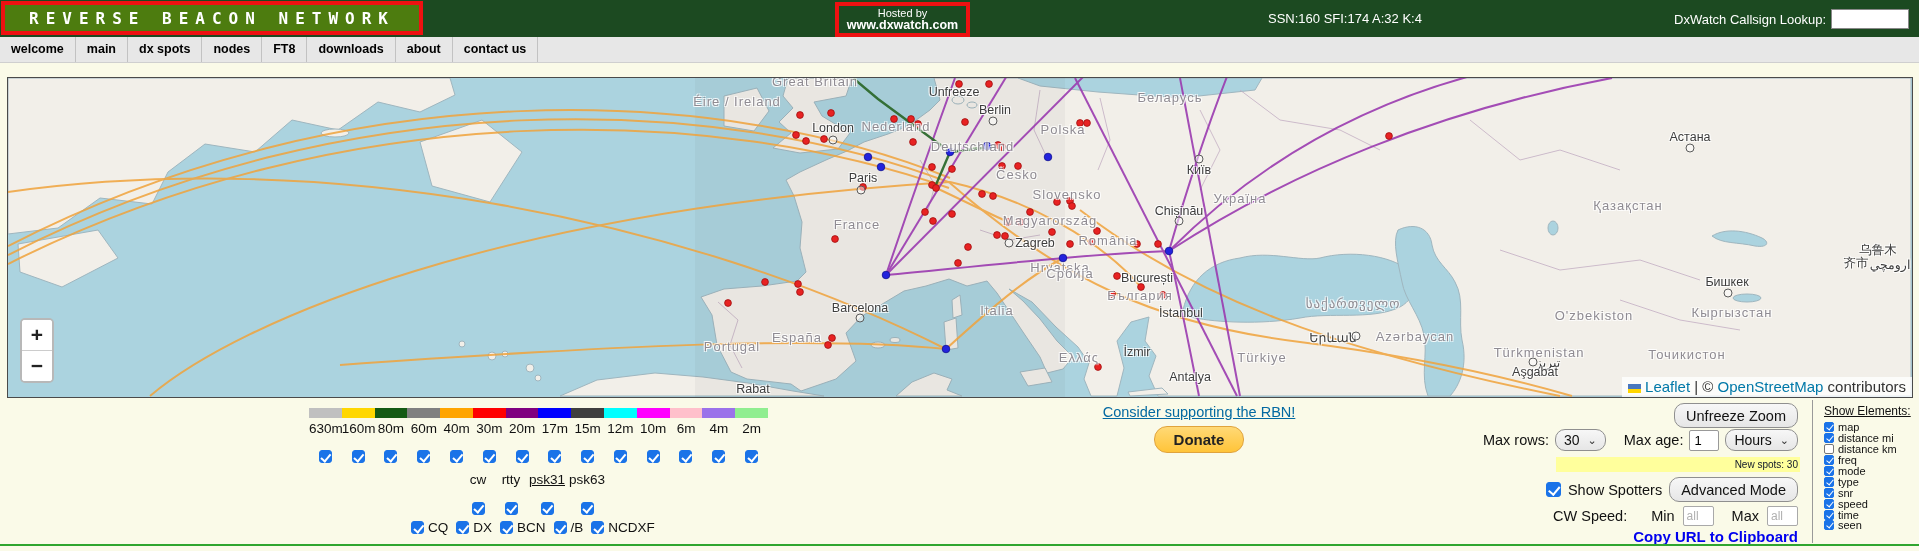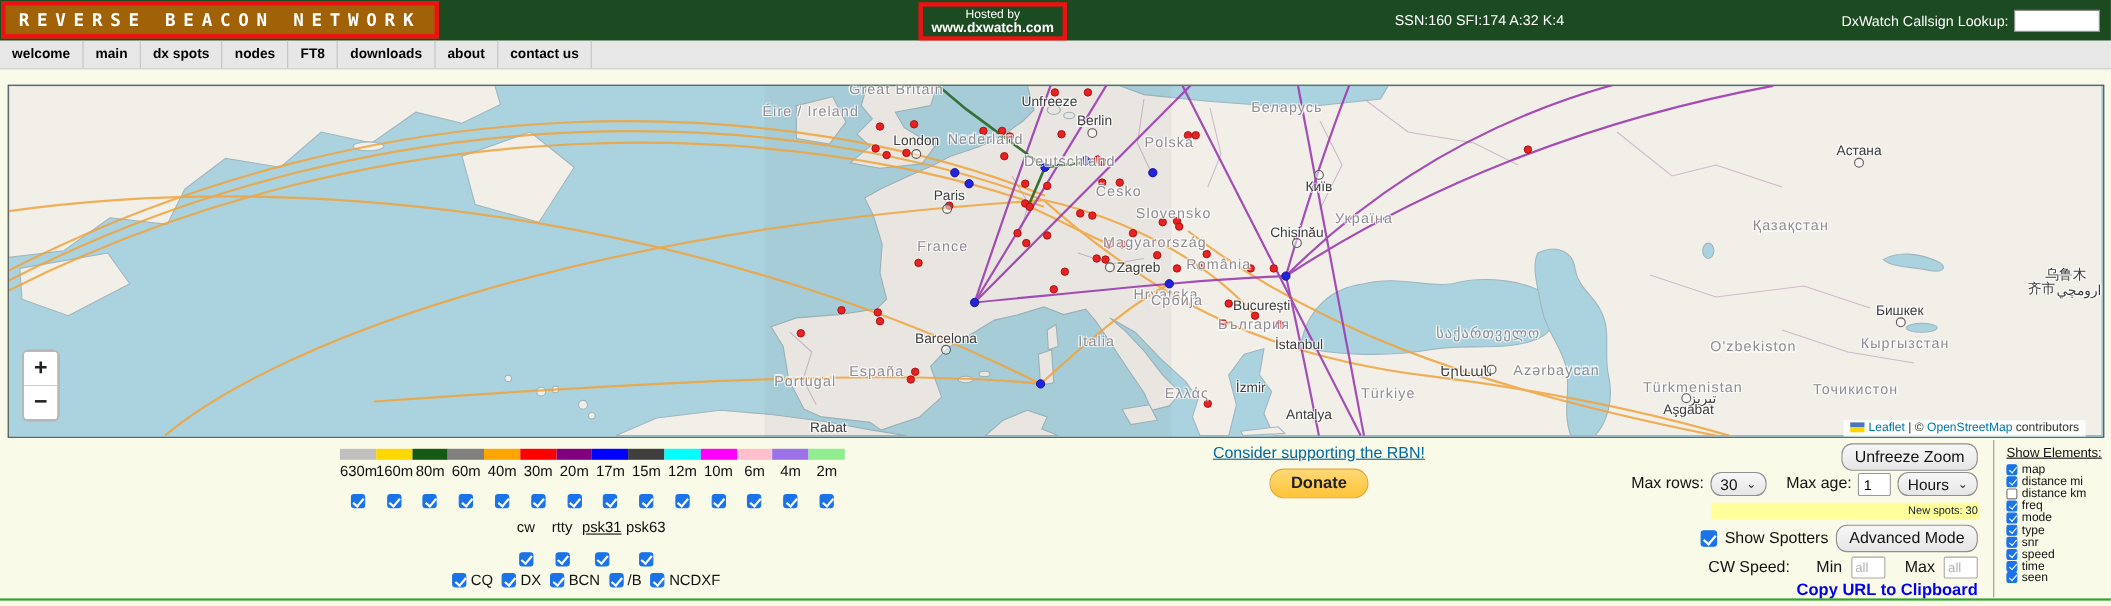--- a/index.html
+++ b/index.html
@@ -1,21 +1,21 @@
 <!DOCTYPE html>
 <html><head>
 <meta charset="utf-8">
 <style>
   html,body{margin:0;padding:0;}
   body{font-family:"Liberation Sans", sans-serif; background:#fafae8;}
   .page{position:relative;width:1919px;height:551px;overflow:hidden;background:#fafae8;}
 
   
   .header{position:absolute;left:0;top:0;width:1919px;height:37px;background:#1c4a21;}
-  .logo-box{position:absolute;left:1px;top:1px;border:4px solid #ee1111;background:#a16207;height:26px;display:flex;align-items:center;padding:0 12px;}
+  .logo-box{position:absolute;left:1px;top:1px;border:4px solid #ee1111;background:#4d7c0f;height:26px;display:flex;align-items:center;padding:0 24px;}
   .logo{color:#fff;font-family:"DejaVu Sans Mono", monospace;font-weight:bold;font-size:16px;letter-spacing:7px;white-space:nowrap;}
   .hosted-box{position:absolute;left:835px;top:2px;width:127px;border:4px solid #ee1111;color:#fff;text-align:center;padding:1px 0;}
   .hosted1{font-size:11px;line-height:12px;}
   .hosted2{font-size:12.5px;font-weight:bold;line-height:13px;}
   .solar{position:absolute;left:1268px;top:11px;color:#fff;font-size:13px;}
   .lookup{position:absolute;right:10px;top:9px;color:#fff;font-size:13px;display:flex;align-items:center;}
   .lookup input{width:72px;height:16px;border:1px solid #888;margin-left:5px;background:#fff;}
 
   
   .nav{position:absolute;left:0;top:37px;width:1919px;height:25px;background:#e7e7e7;display:flex;border-bottom:1px solid #cfcfcf;}
@@ -25,21 +25,21 @@
   .map{position:absolute;left:7px;top:77px;width:1904px;height:319px;border:1px solid #4a4a4a;background:#abd3df;overflow:hidden;}
   .map svg{position:absolute;left:0;top:0;}
   .mlabel{position:absolute;transform:translate(-50%,-50%);white-space:nowrap;pointer-events:none;
           text-shadow:1px 1px 0 rgba(255,255,255,.75),-1px -1px 0 rgba(255,255,255,.75),1px -1px 0 rgba(255,255,255,.75),-1px 1px 0 rgba(255,255,255,.75);}
   .mlabel.co{color:#8f8b92;font-size:13px;letter-spacing:1px;}
   .mlabel.ci{color:#3d3d3d;font-size:12.5px;}
   .micon{position:absolute;width:7px;height:7px;border:1.4px solid #5c5c5c;border-radius:50%;transform:translate(-50%,-50%);background:rgba(255,255,255,.5);}
   .zoomctl{position:absolute;left:12px;top:240px;width:30px;border:2px solid rgba(0,0,0,.28);border-radius:5px;overflow:hidden;background:#fff;}
   .zbtn{width:30px;height:30px;line-height:30px;text-align:center;font-size:21px;font-weight:bold;color:#222;background:#fff;cursor:pointer;}
   .zbtn:first-child{border-bottom:1px solid #ccc;}
-  .attrib{position:absolute;right:16px;bottom:0;background:rgba(255,255,255,.78);font-size:11px;color:#333;padding:1px 6px 2px 6px;white-space:nowrap;}
+  .attrib{position:absolute;right:0;bottom:0;background:rgba(255,255,255,.78);font-size:15px;color:#333;padding:1px 6px 2px 6px;white-space:nowrap;}
   .attrib a{color:#0078a8;text-decoration:none;cursor:pointer;}
   .uaflag{display:inline-block;width:13px;height:9px;vertical-align:-1px;margin-right:4px;background:linear-gradient(#4978be 50%,#ffd500 50%);}
 
   
   .cb{position:relative;display:inline-block;width:13px;height:13px;border-radius:3px;background:#fff;border:1px solid #767676;box-sizing:border-box;vertical-align:middle;cursor:pointer;}
   .cb.on{background:#1a73e8;border-color:#1a73e8;}
   .cb.on::after{content:"";position:absolute;left:3.5px;top:0.5px;width:4px;height:7.5px;border:solid #fff;border-width:0 2px 2px 0;transform:rotate(40deg);}
   .cb.sm{width:10px;height:10px;border-radius:2px;}
   .cb.sm.on::after{left:2.5px;top:0;width:3px;height:6px;border-width:0 1.6px 1.6px 0;}
   .cb.md{width:15px;height:15px;}

